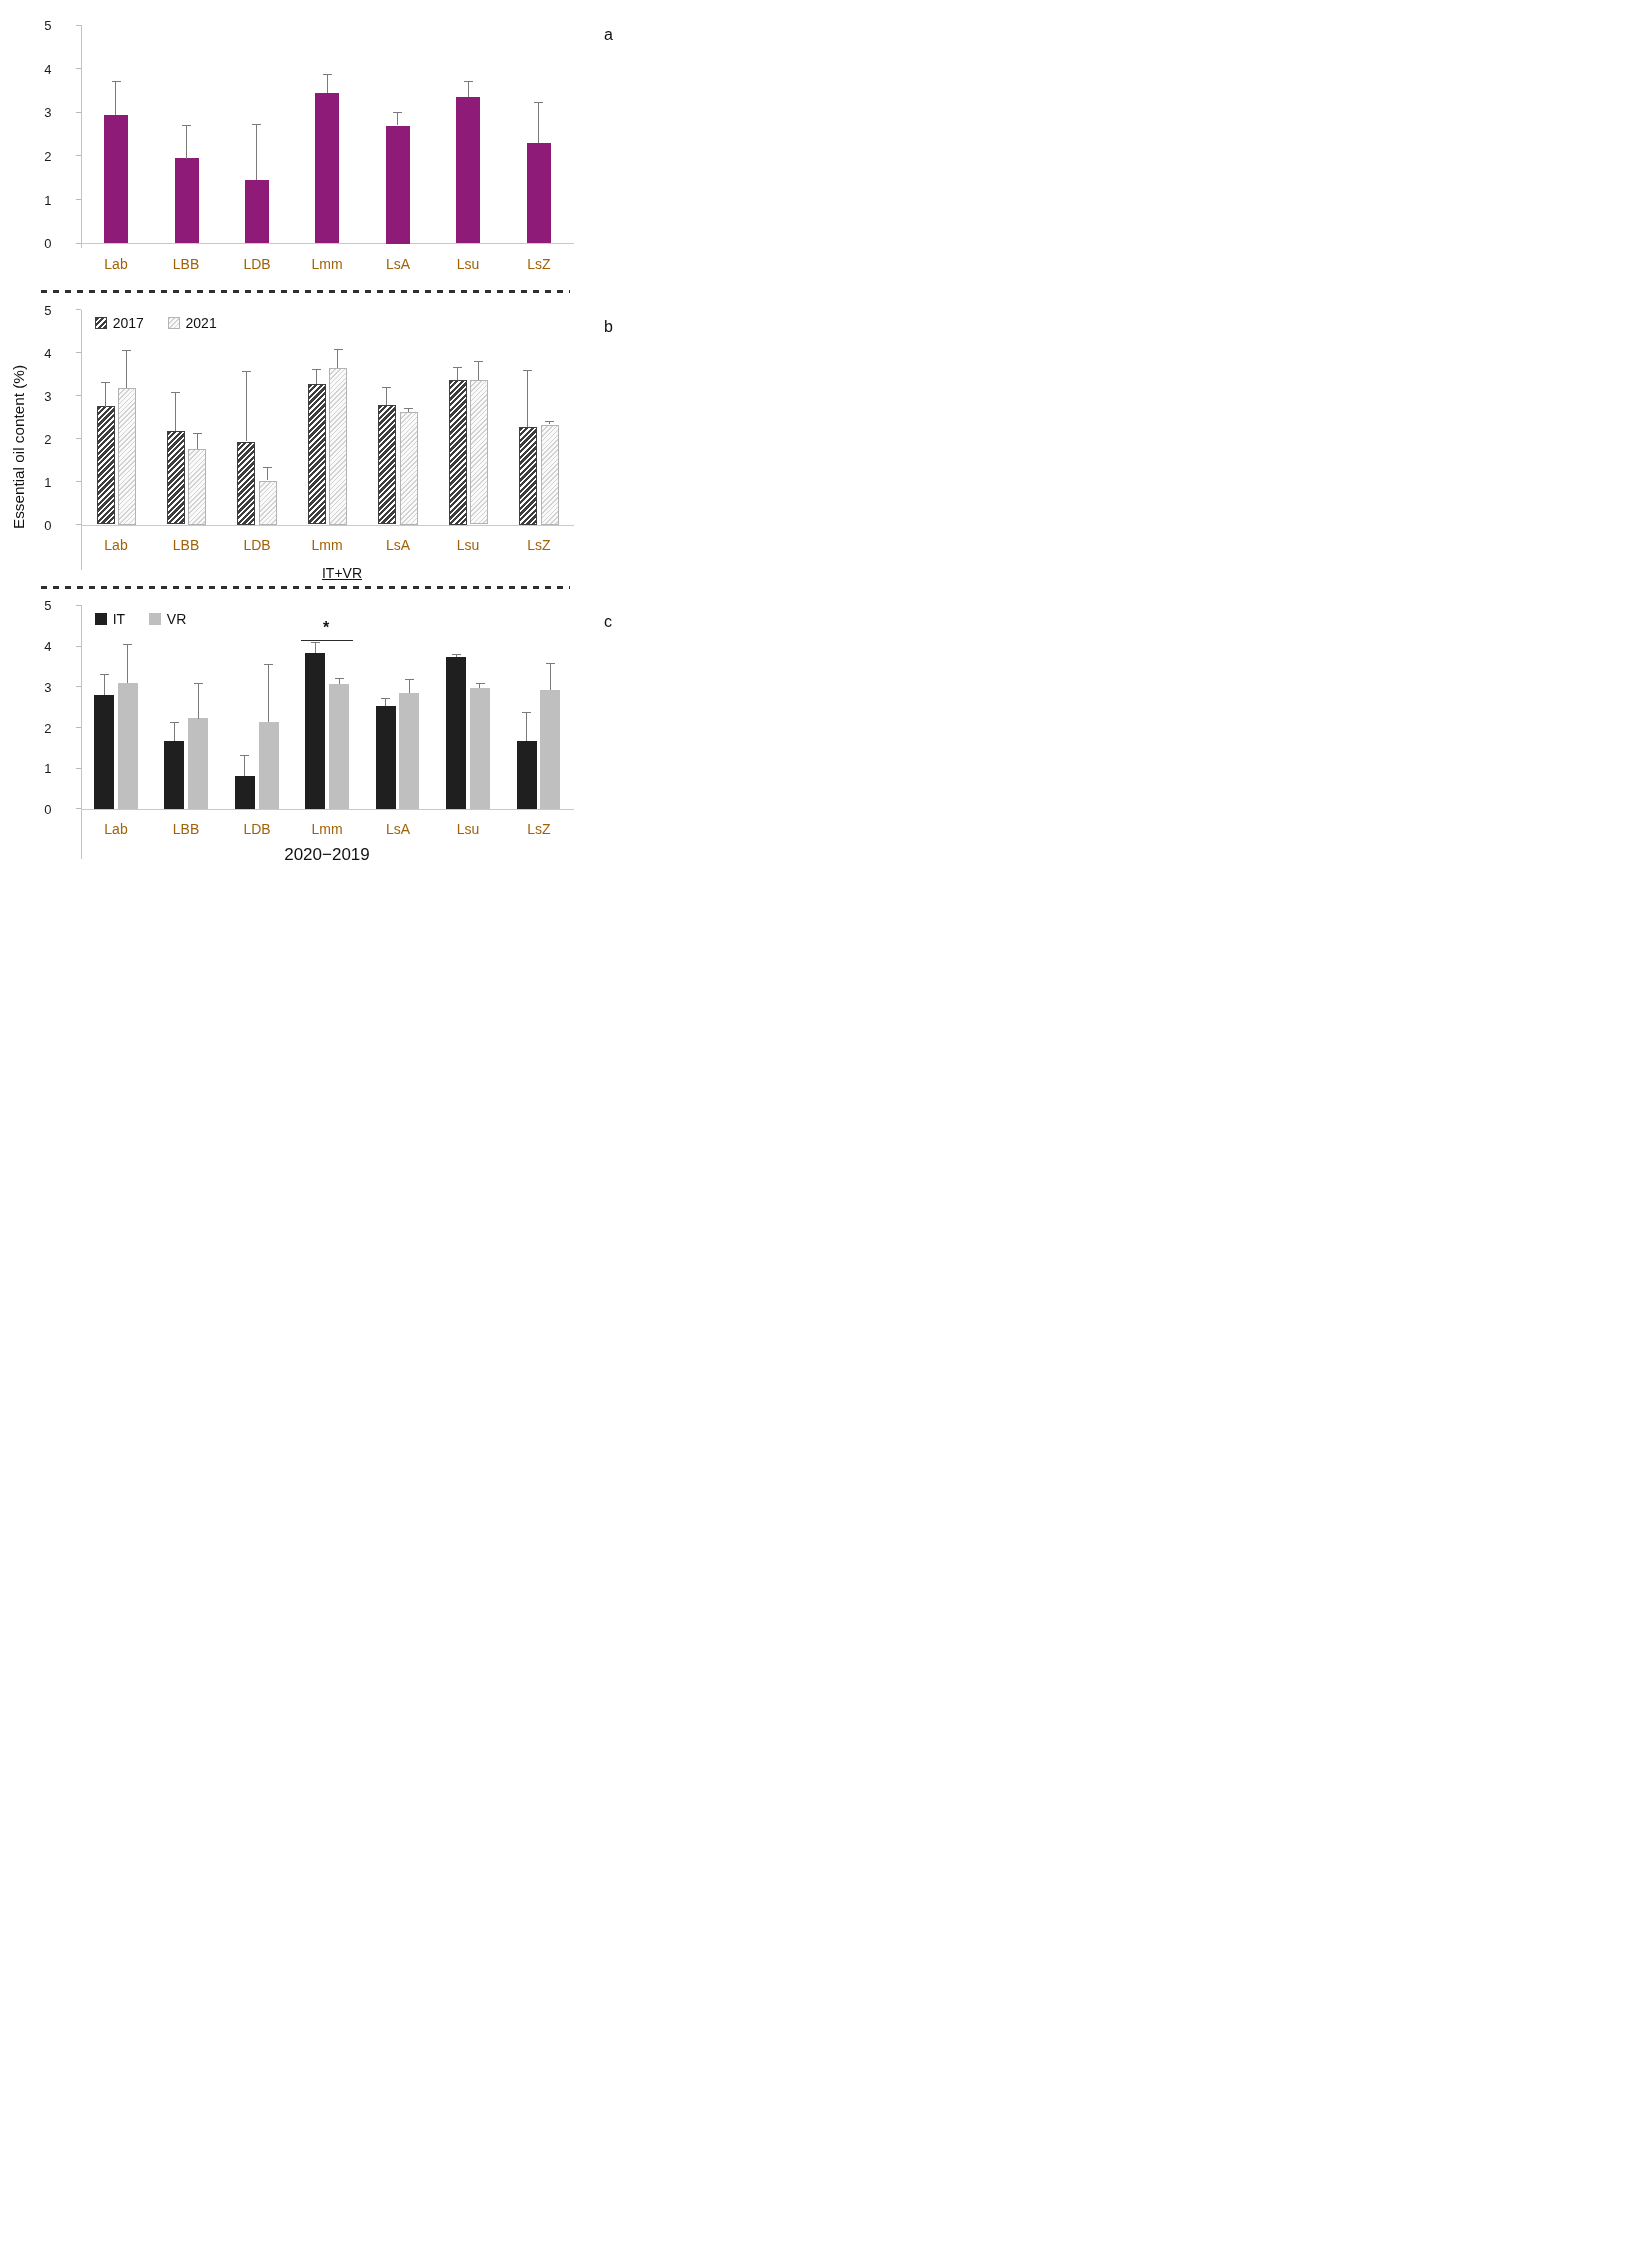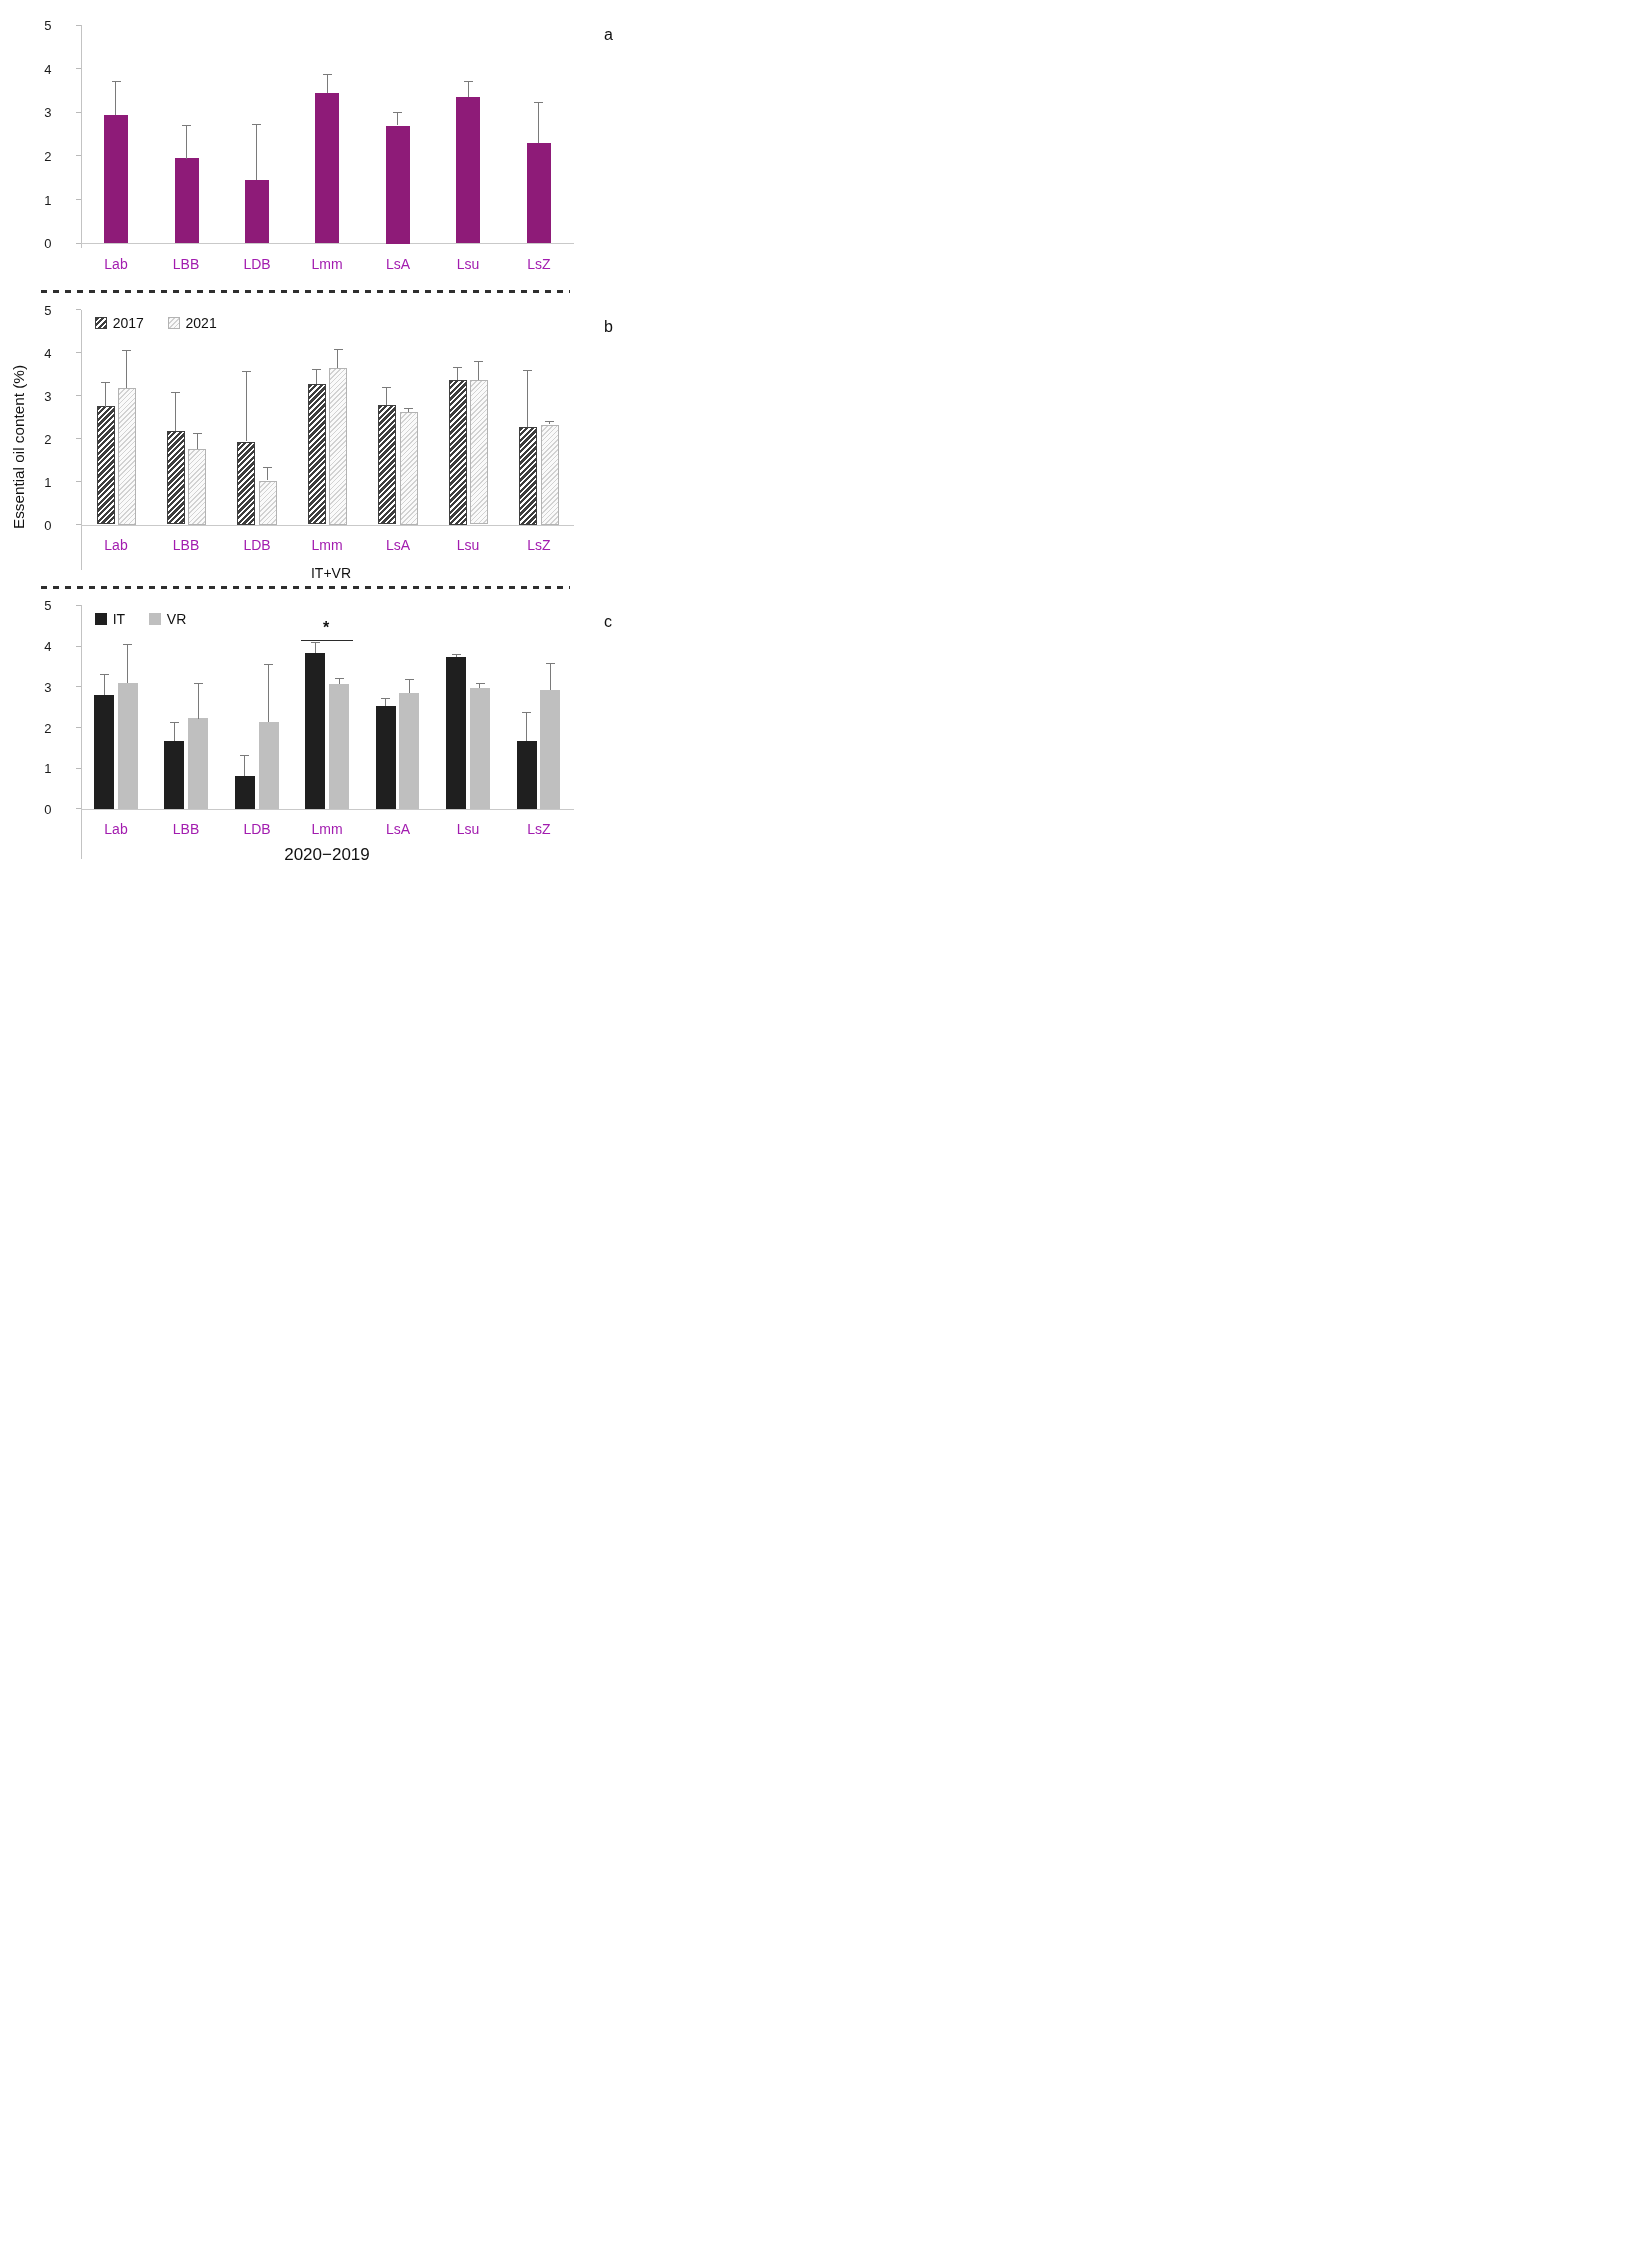--- a/index.html
+++ b/index.html
@@ -34,21 +34,21 @@
   }
   .fill-hatch-light{
     background-color:#fafafa;
     background-image:repeating-linear-gradient(135deg,#d2d2d2 0 1.1px,#fafafa 1.1px 3.4px);
     border:0.6px solid #b3b3b3;
   }
   .err-line{position:absolute;width:1.1px;background:#7a7a7a;}
   .err-cap{position:absolute;height:1.1px;background:#7a7a7a;}
   .cat-label{
     position:absolute;transform:translateX(-50%);
-    font-size:14px;color:#a21caf;white-space:nowrap;
+    font-size:14px;color:#a16207;white-space:nowrap;
   }
   .xlabel{
     position:absolute;transform:translateX(-50%);
     font-size:14px;color:#111;white-space:nowrap;
   }
   .xlabel-big{font-size:17px;}
   .panel-letter{
     position:absolute;font-size:16px;color:#111;
   }
   .legend{position:absolute;display:flex;gap:24px;align-items:center;}
@@ -172,21 +172,21 @@
       <div class="bar fill-hatch-light" style="left: 470px; top: 380px; width: 17.5px; height: 144px;"></div>
       <div class="err-line" style="left: 478px; top: 361px; height: 19px;"></div>
       <div class="err-cap" style="left: 474px; top: 361px; width: 9px;"></div>
       <div class="cat-label" style="left: 539px; top: 537px;">LsZ</div>
       <div class="bar fill-hatch-dark" style="left: 519px; top: 427px; width: 17.5px; height: 98px;"></div>
       <div class="err-line" style="left: 527px; top: 371px; height: 56px;"></div>
       <div class="err-cap" style="left: 523px; top: 370px; width: 9px;"></div>
       <div class="bar fill-hatch-light" style="left: 541px; top: 425px; width: 17.5px; height: 100px;"></div>
       <div class="err-line" style="left: 549px; top: 421px; height: 3px;"></div>
       <div class="err-cap" style="left: 545px; top: 421px; width: 9px;"></div>
-      <div class="xlabel" style="left: 331px; top: 565px;">IT+VR</div>
+      <div class="xlabel" style="left: 342px; top: 565px; text-decoration: underline;">IT+VR</div>
       <div class="legend" style="left: 95px; top: 315px;">
         <div class="legend-item">
           <span class="legend-swatch fill-hatch-dark"></span>
           <span class="legend-label">2017</span>
         </div>
         <div class="legend-item">
           <span class="legend-swatch fill-hatch-light"></span>
           <span class="legend-label">2021</span>
         </div>
       </div>

